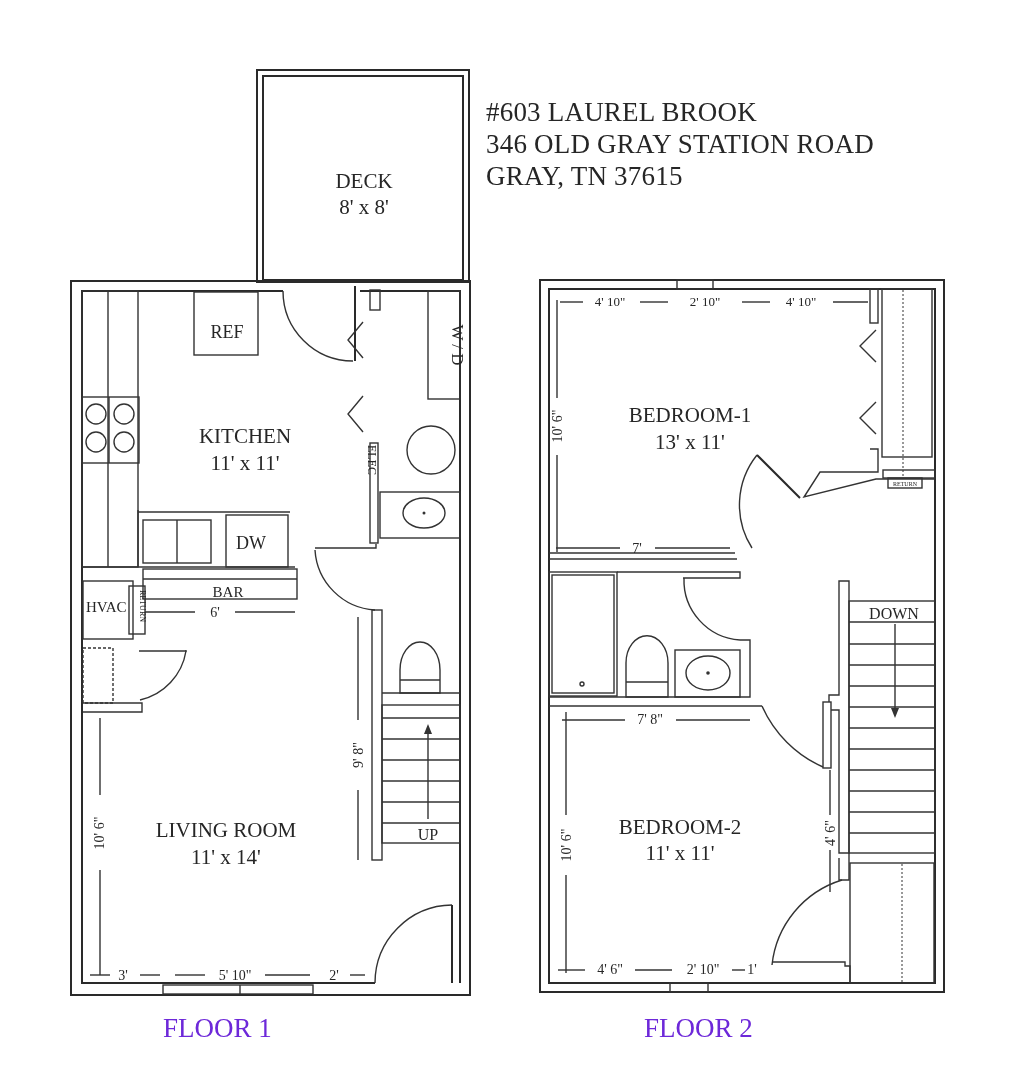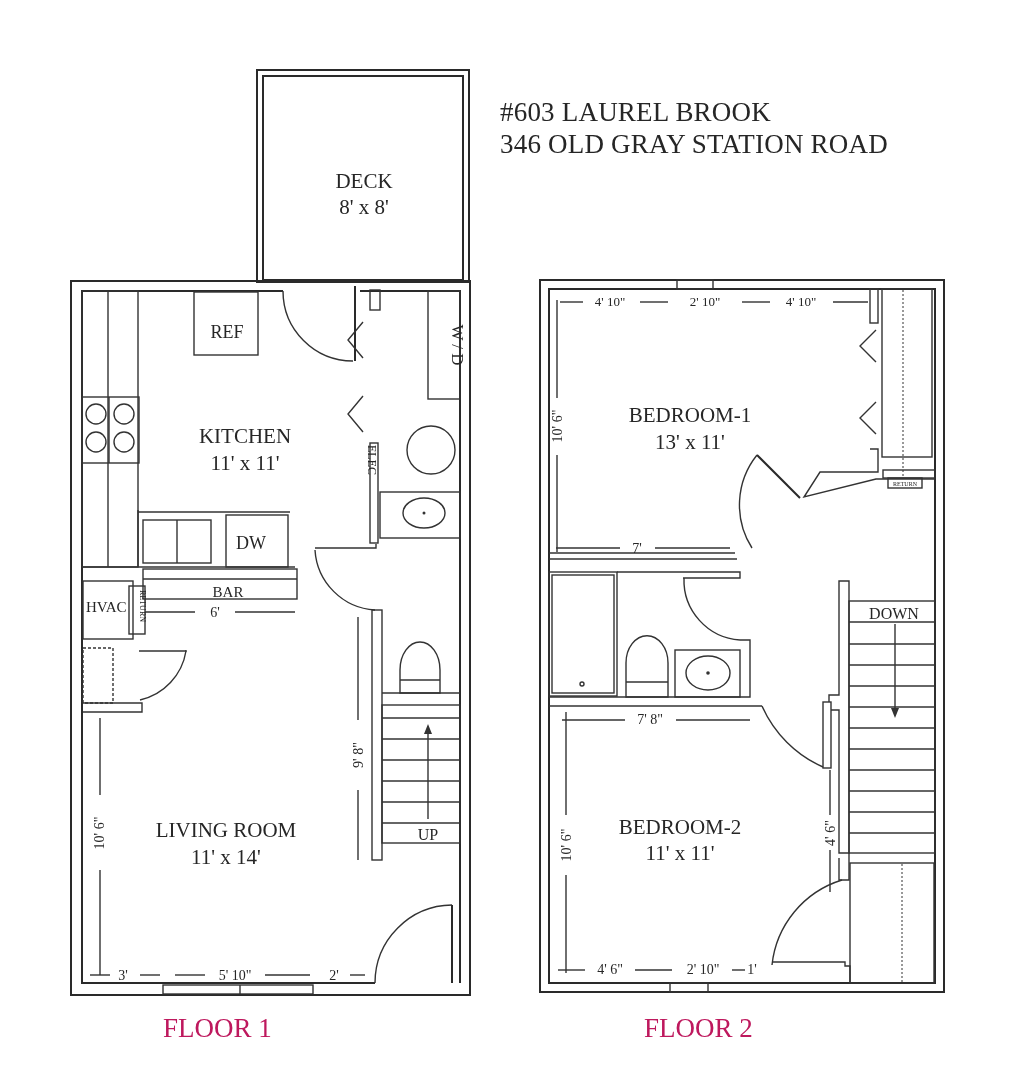--- a/index.html
+++ b/index.html
@@ -1,32 +1,33 @@
 <!DOCTYPE html>
 <html><head>
 <meta charset="utf-8">
 <style>
   html, body { margin: 0; padding: 0; background: #ffffff; }
   body { width: 1034px; height: 1080px; position: relative; overflow: hidden;
          font-family: "Liberation Serif", "DejaVu Serif", serif; color: #222; }
-  .header { position: absolute; left: 500px; top: 96px; font-size: 27px; line-height: 32px; color: #262626; letter-spacing: 0.2px; }
+  .header { position: absolute; left: 486px; top: 96px; font-size: 27px; line-height: 32px; color: #262626; letter-spacing: 0.2px; }
   .header div { white-space: nowrap; }
   svg { position: absolute; left: 0; top: 0; }
   .w { fill: none; stroke: #2a2a2a; stroke-width: 2; }
   .t { fill: none; stroke: #333; stroke-width: 1.4; }
   .d { fill: none; stroke: #333; stroke-width: 1; stroke-dasharray: 2 2; }
   .lbl { font-family: "Liberation Serif", serif; fill: #262626; }
-  .floor-label { position: absolute; font-size: 27px; color: #be185d; top: 1013px; }
+  .floor-label { position: absolute; font-size: 27px; color: #6d28d9; top: 1013px; }
 </style>
 </head>
 <body>
 
 <div class="header">
   <div>#603 LAUREL BROOK</div>
   <div>346 OLD GRAY STATION ROAD</div>
+  <div>GRAY, TN 37615</div>
 </div>
 
 <svg width="1034" height="1080" viewBox="0 0 1034 1080">
 
   <g>
 
     <g>
       <rect class="w" x="257" y="70" width="212" height="212"></rect>
       <rect class="w" x="263" y="76" width="200" height="204"></rect>
       <text class="lbl" x="364" y="188" font-size="21" text-anchor="middle">DECK</text>

